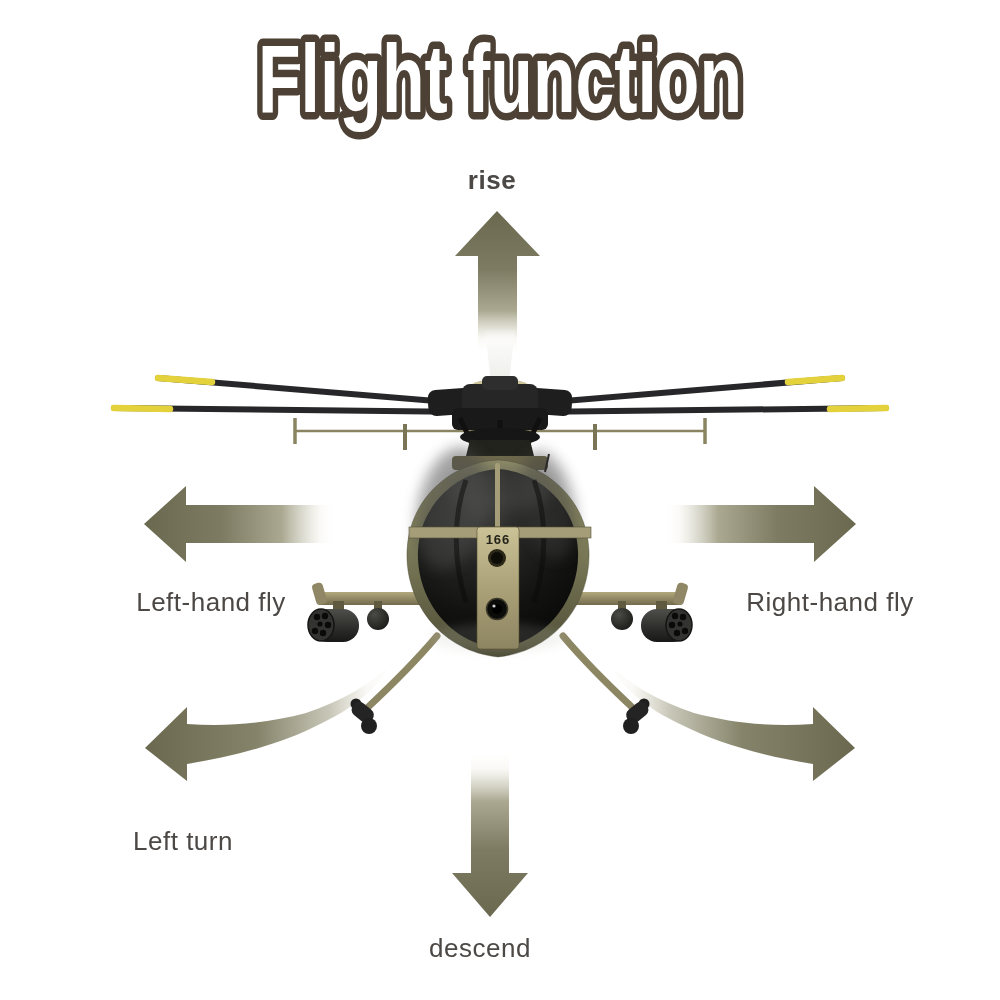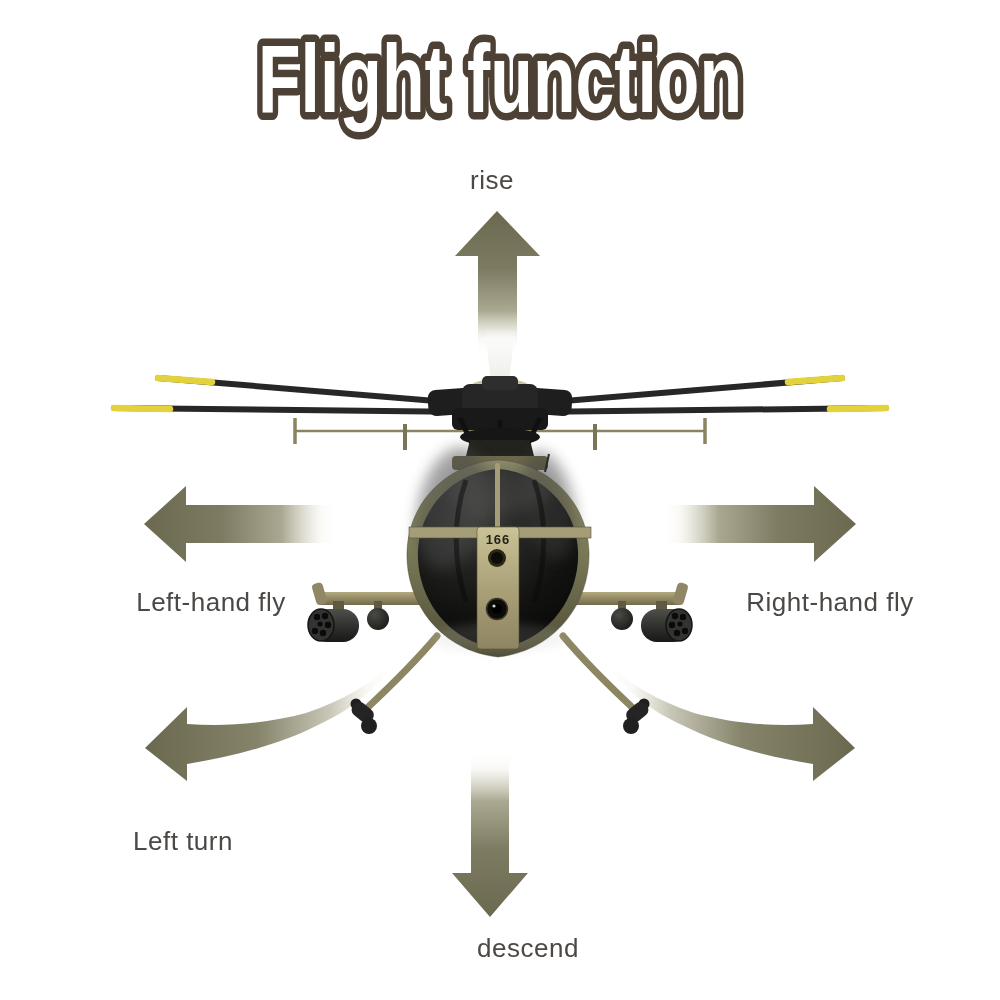--- a/index.html
+++ b/index.html
@@ -235,19 +235,19 @@
       <circle cx="497" cy="558" r="6" fill="#0d0c07"></circle>
       <g>
         <circle cx="497" cy="609" r="10.5" fill="#0b0b09" stroke="#3c392a" stroke-width="1.5"></circle>
         <circle cx="497" cy="609" r="5" fill="#000000"></circle>
         <circle cx="494" cy="606" r="1.6" fill="#cfcfcf"></circle>
       </g>
     </g>
   </g>
 </svg>
 
-<div class="fn-label" style="left:492px;top:180px;">rise</div>
+<div class="fn-label" style="left:492px;top:180px;font-weight:bold;">rise</div>
 <div class="fn-label" style="left:211px;top:602px;">Left-hand fly</div>
 <div class="fn-label" style="left:830px;top:602px;">Right-hand fly</div>
 <div class="fn-label" style="left:183px;top:841px;text-align:right;">Left turn</div>
-<div class="fn-label" style="left:528px;top:948px;text-align:center;">descend</div>
+<div class="fn-label" style="left:480px;top:948px;text-align:center;">descend</div>
 
 </div>
 
 </body></html>

